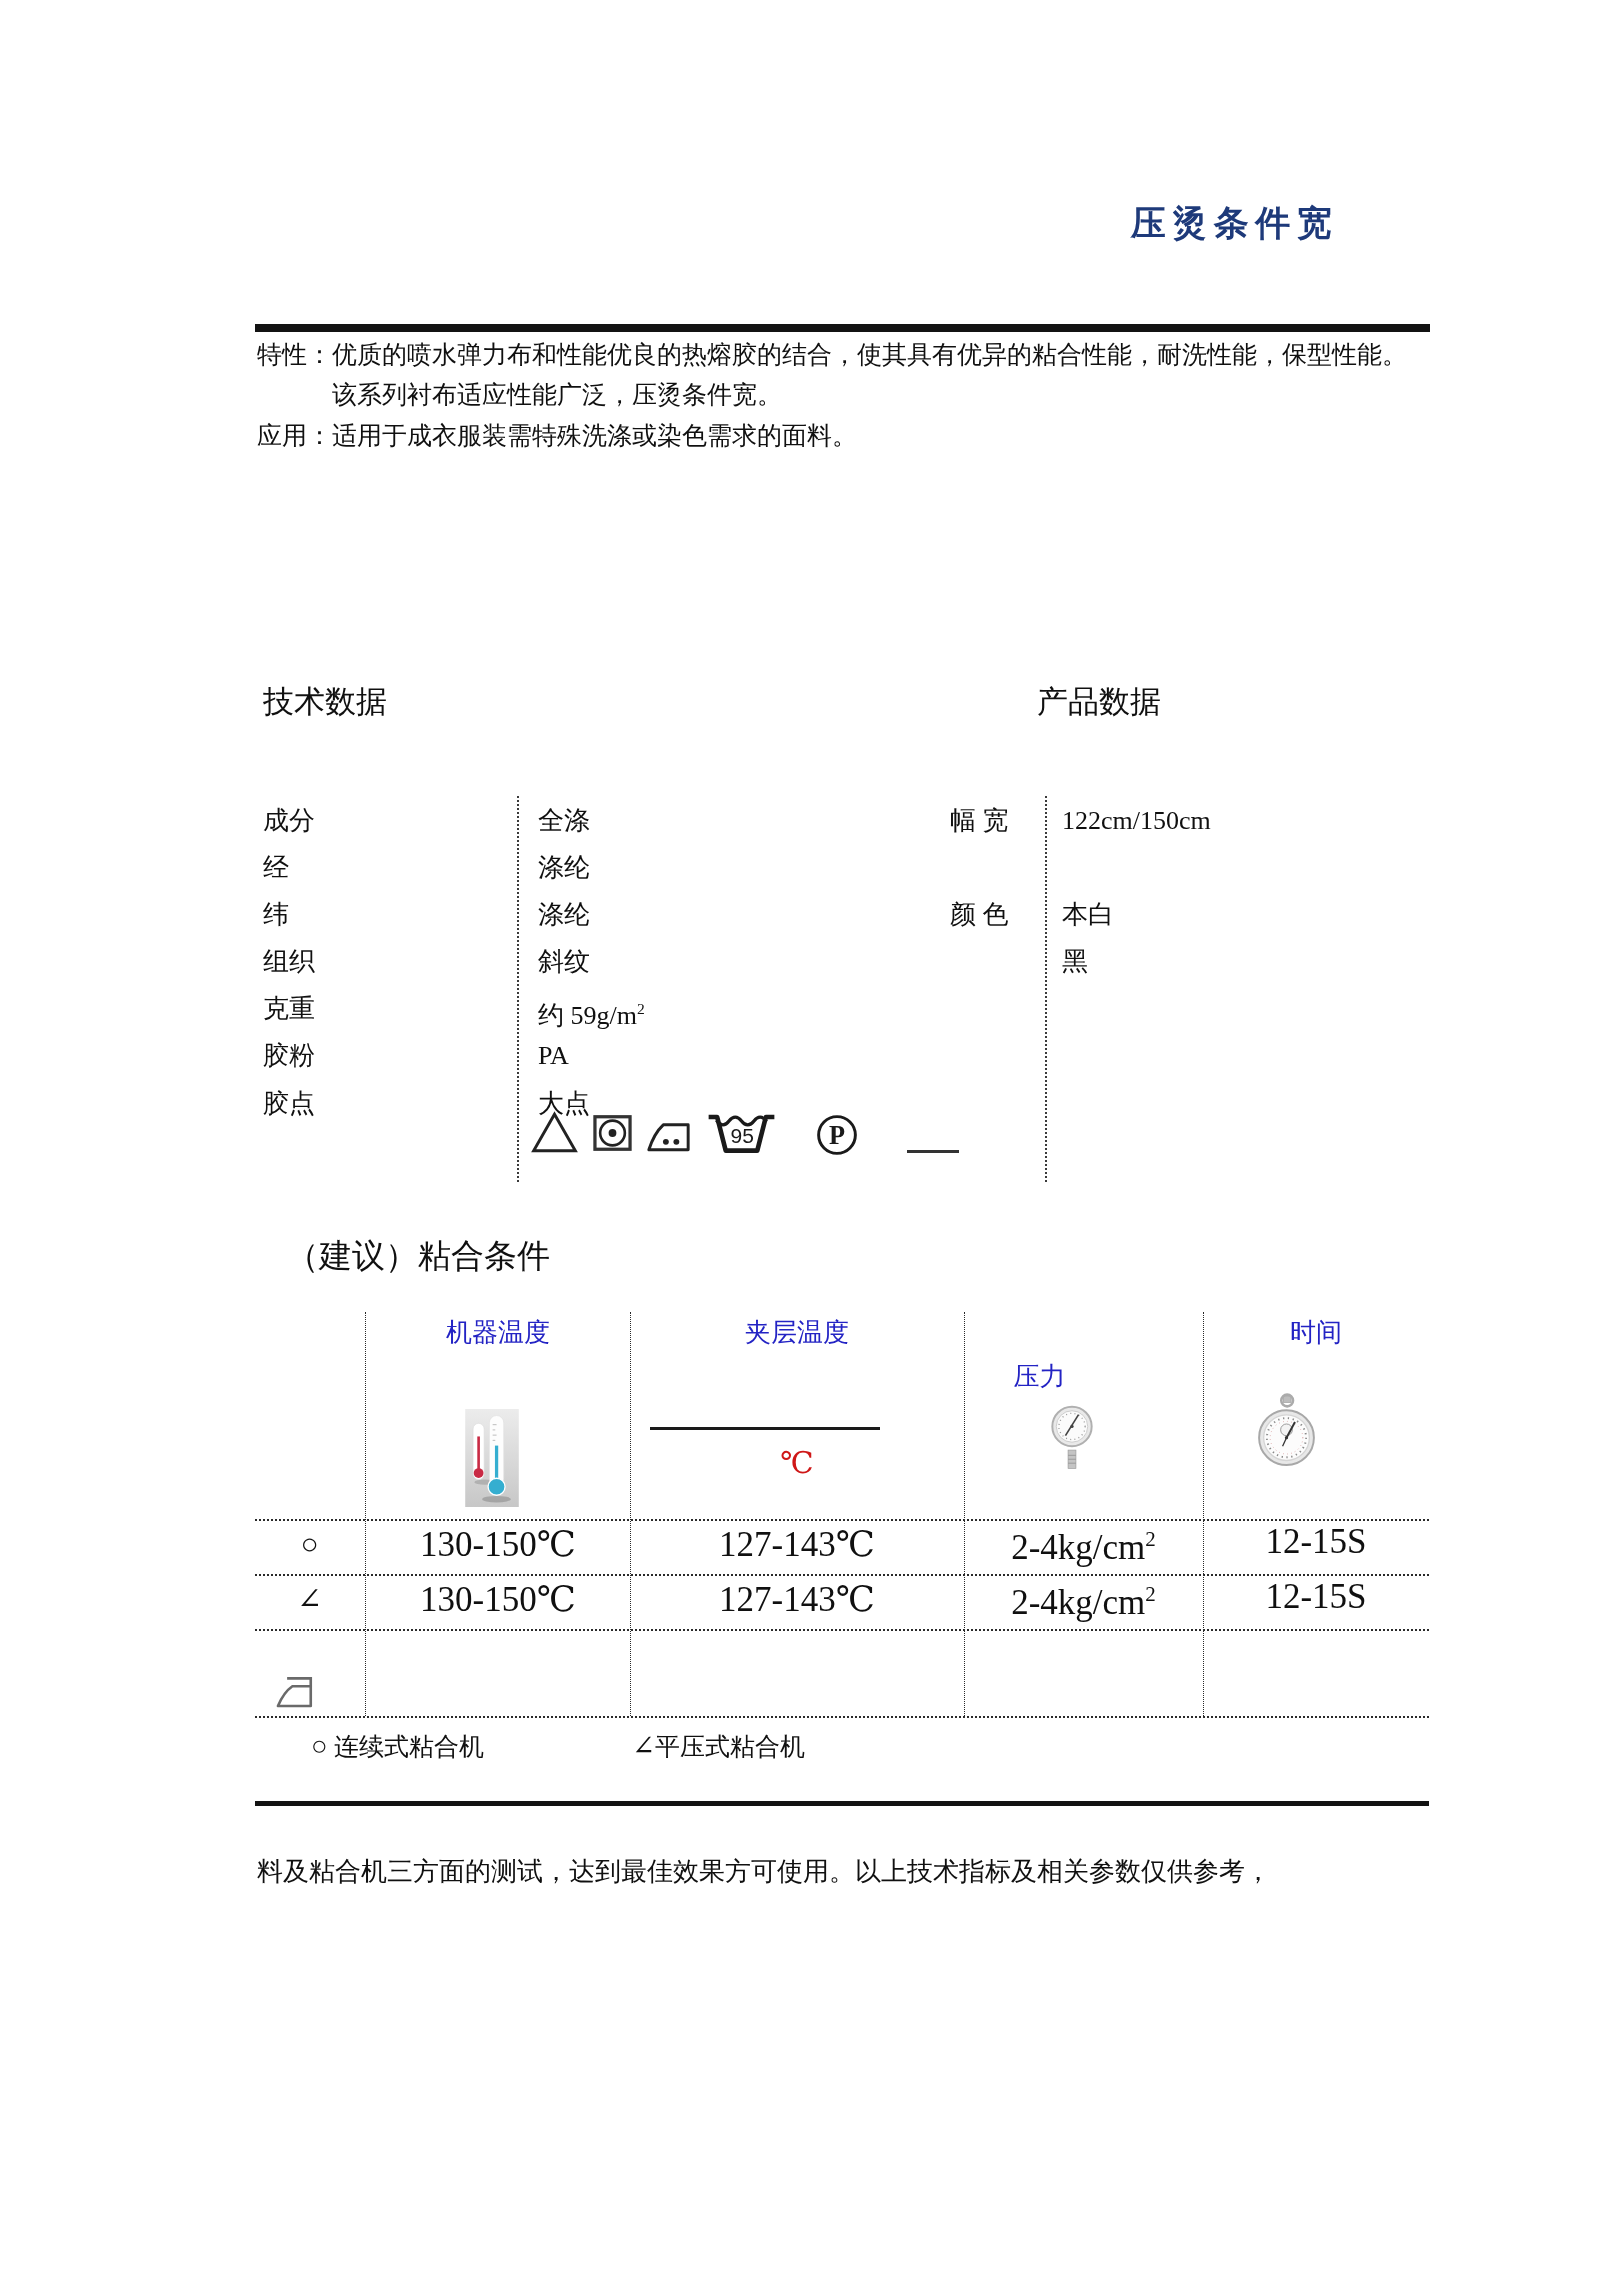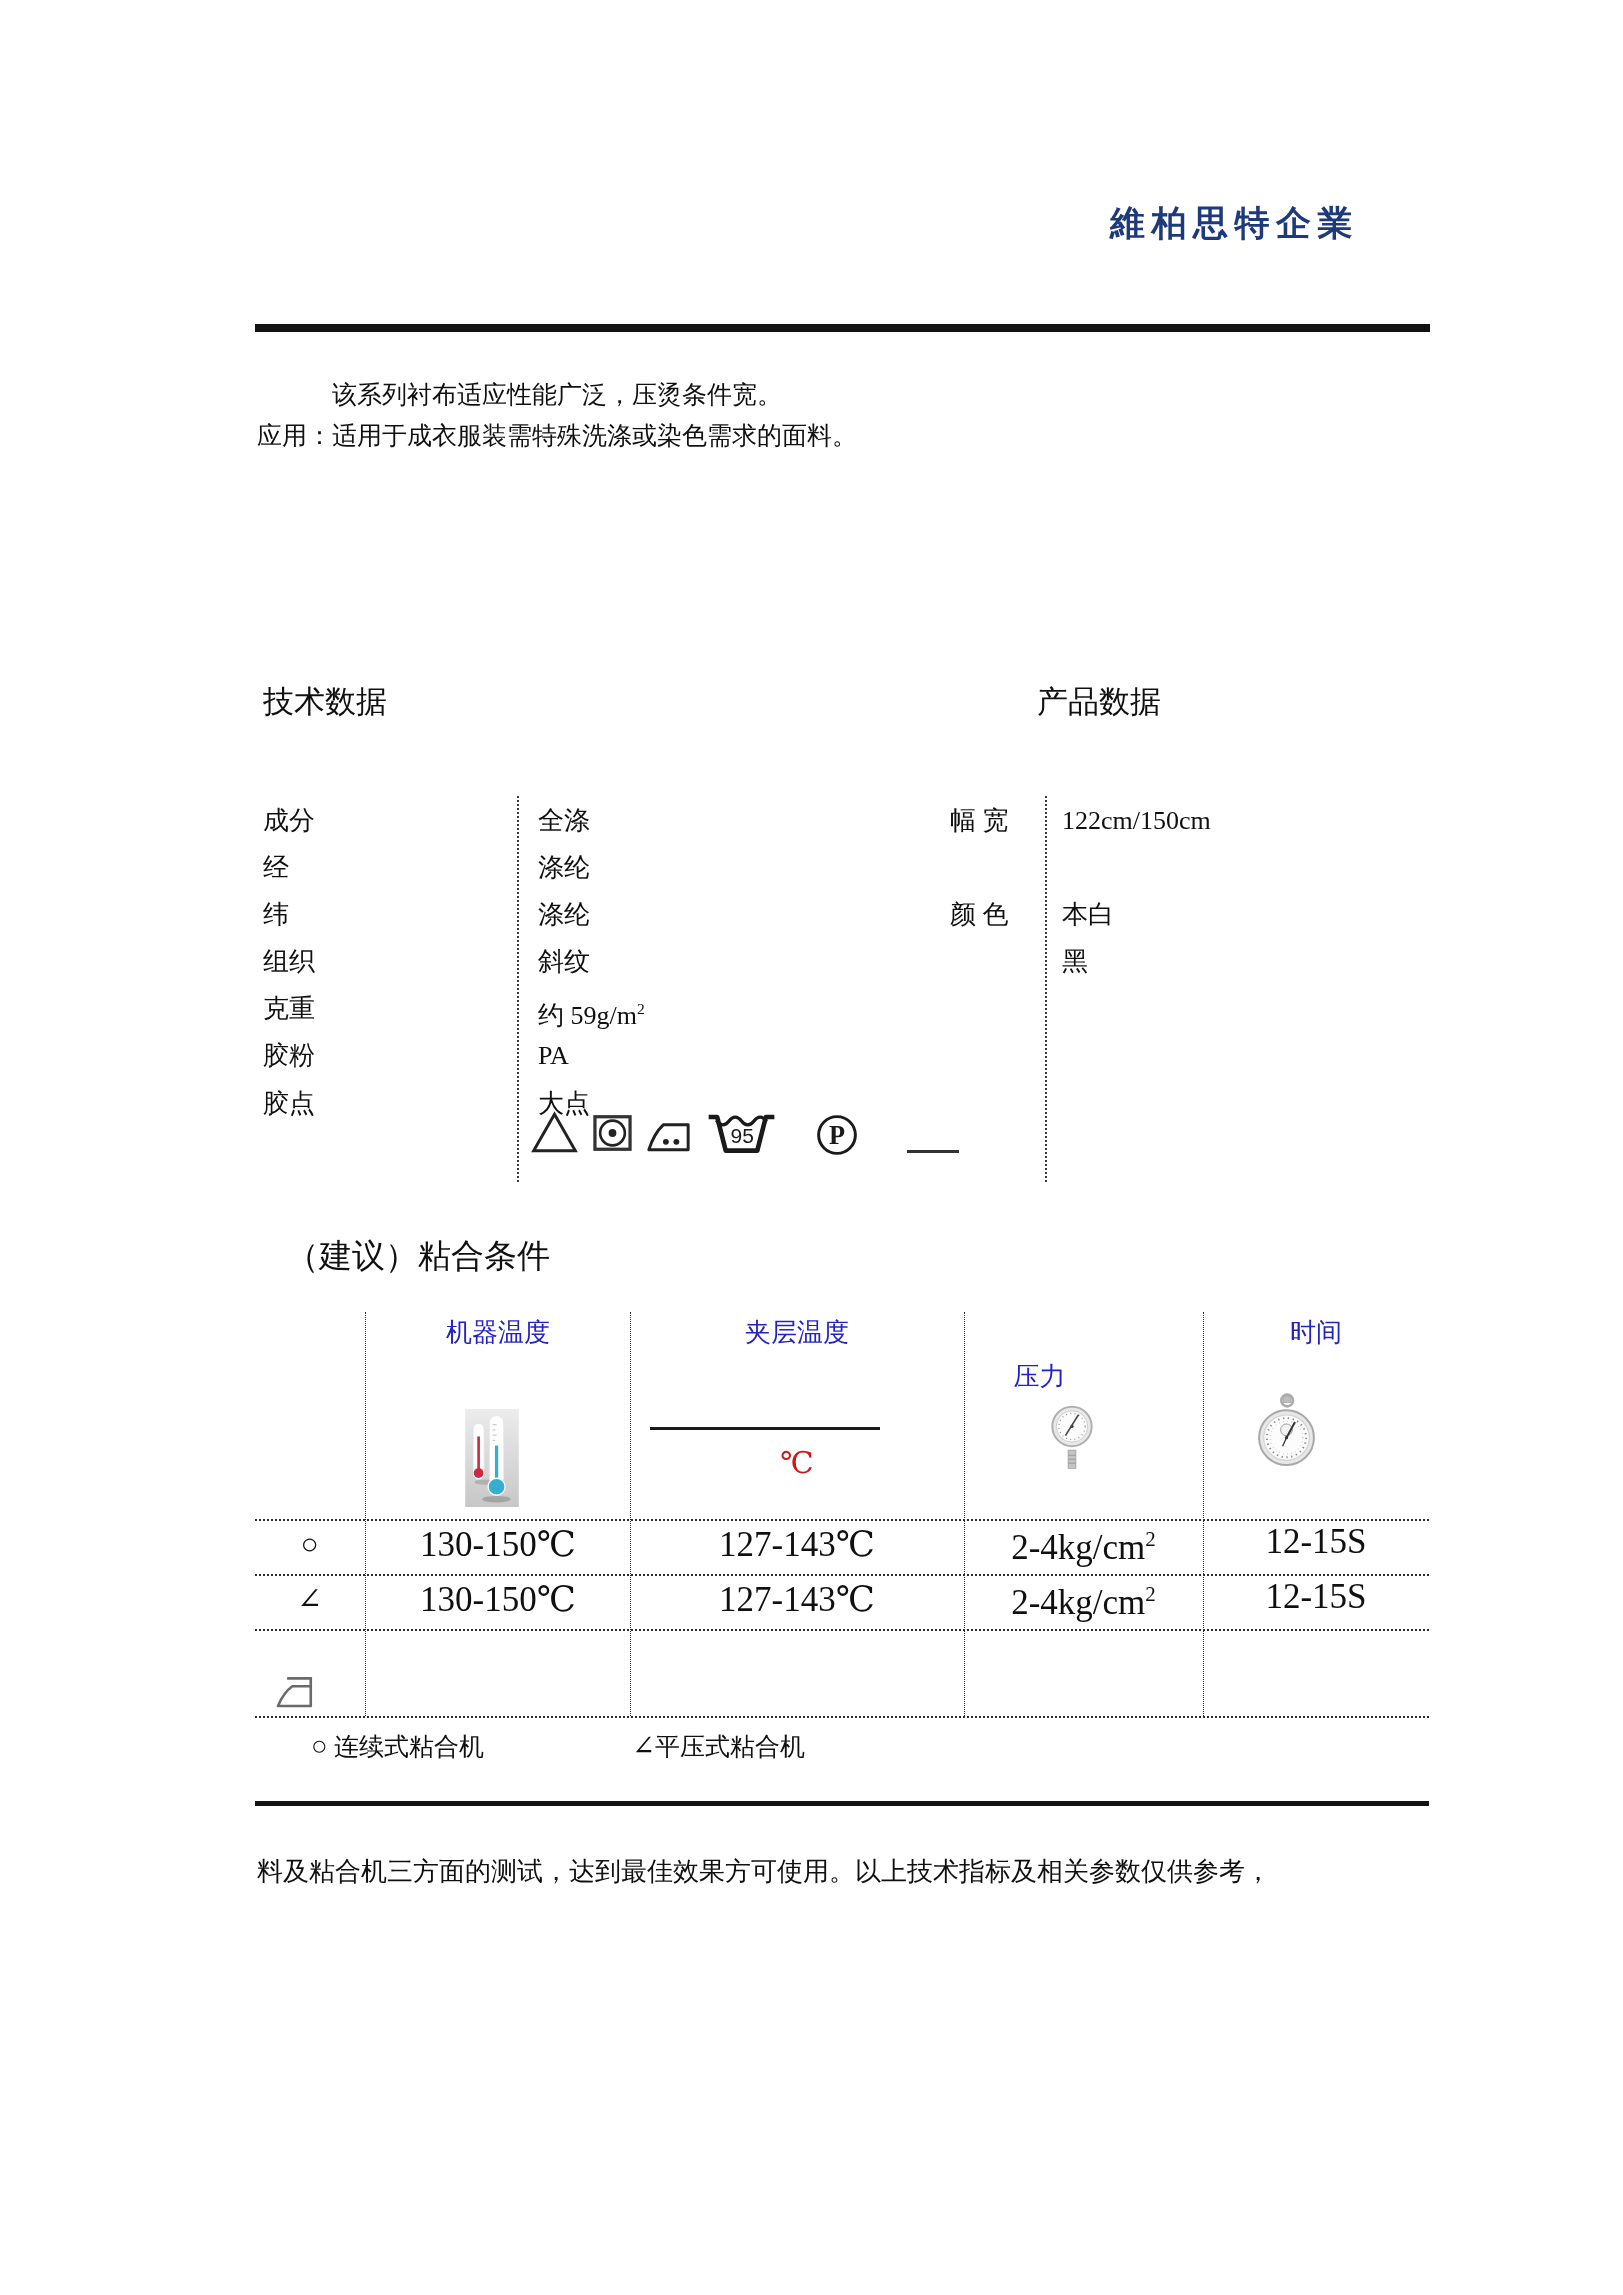--- a/index.html
+++ b/index.html
@@ -48,25 +48,28 @@
   
   .footer-line{font-size:26px;line-height:1.2;white-space:nowrap;}
 </style>
 </head>
 <body>
 
 <div class="sheet">
 
 
   <div class="abs logo">
-    <div class="company">維柏思特企業</div>
+    <div class="company">压烫条件宽</div>
   </div>
 
   <div class="abs rule rule1"></div>
 
+  <div class="abs intro-line" style="left:257px;top:340px;">
+    <span>特性：</span><span>优质的喷水弹力布和性能优良的热熔胶的结合，使其具有优异的粘合性能，耐洗性能，保型性能。</span>
+  </div>
   <div class="abs intro-line" style="left:332px;top:380px;">该系列衬布适应性能广泛，压烫条件宽。</div>
   <div class="abs intro-line" style="left:257px;top:421px;">
     <span>应用：</span><span>适用于成衣服装需特殊洗涤或染色需求的面料。</span>
   </div>
 
   <div class="abs section-title" style="left:263px;top:685px;">技术数据</div>
   <div class="abs section-title" style="left:1037px;top:685px;">产品数据</div>
 
   <div class="abs dotline-v" style="left:517px;top:796px;height:386px;"></div>
   <div class="abs dotline-v" style="left:1045px;top:796px;height:386px;"></div>

